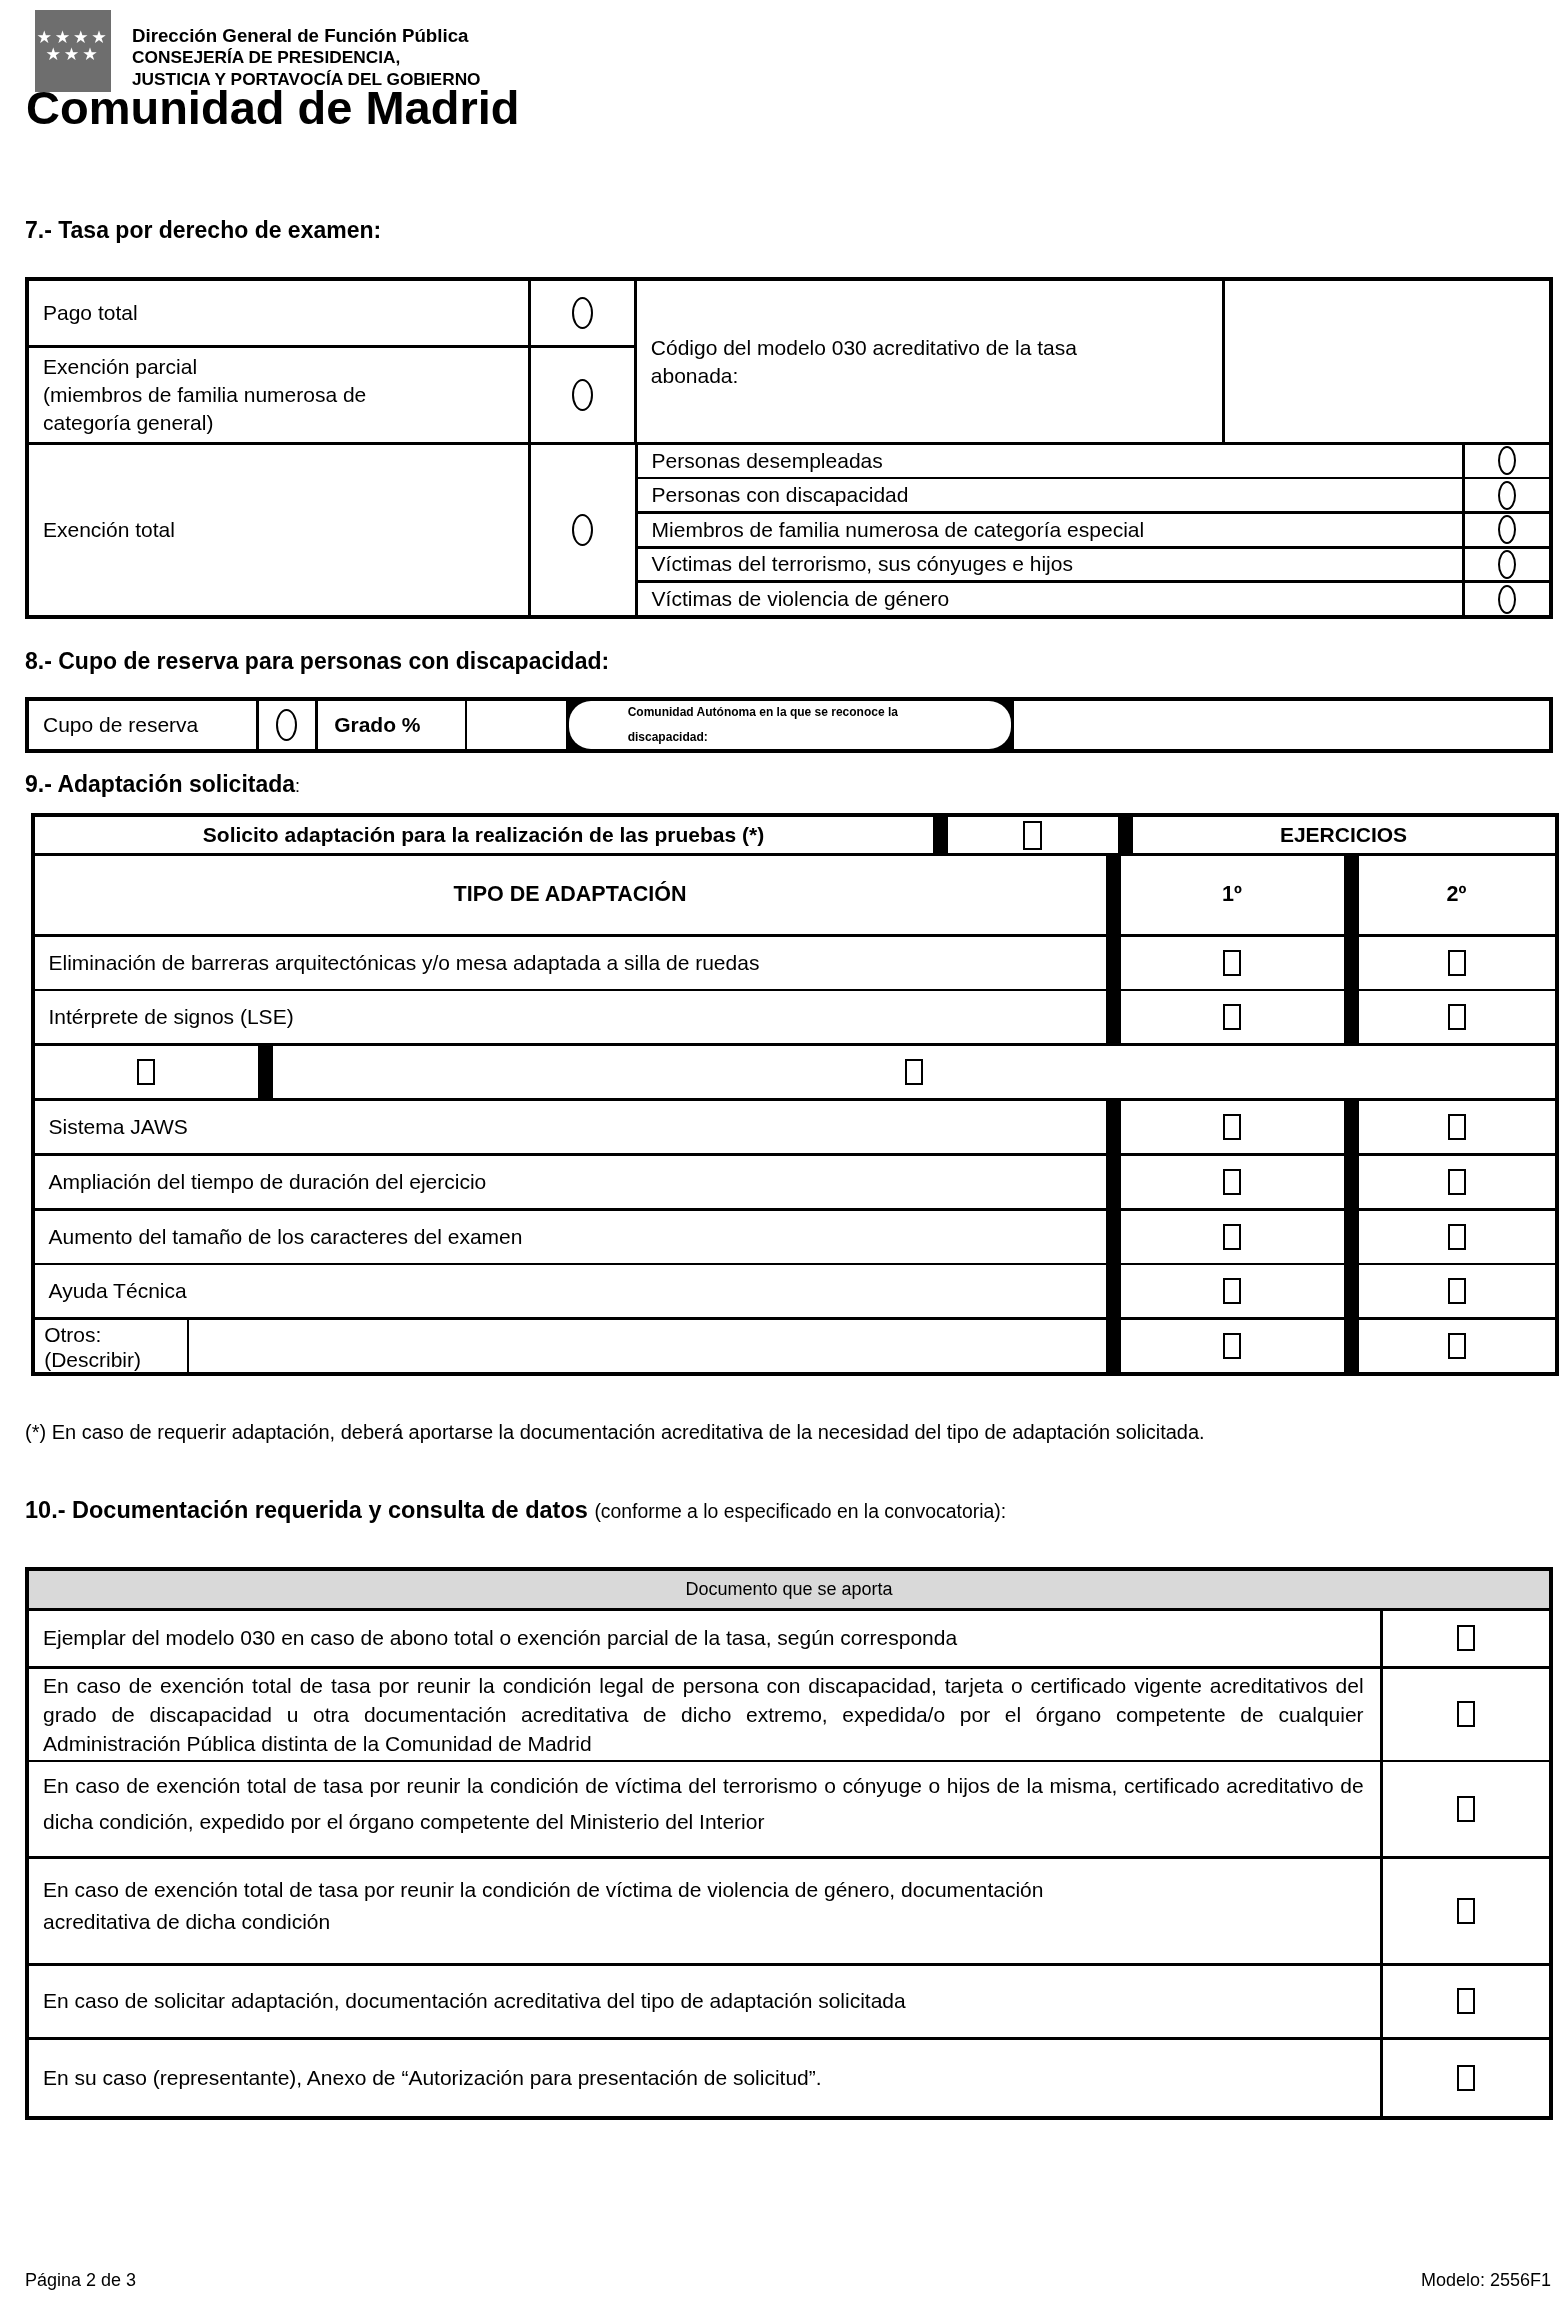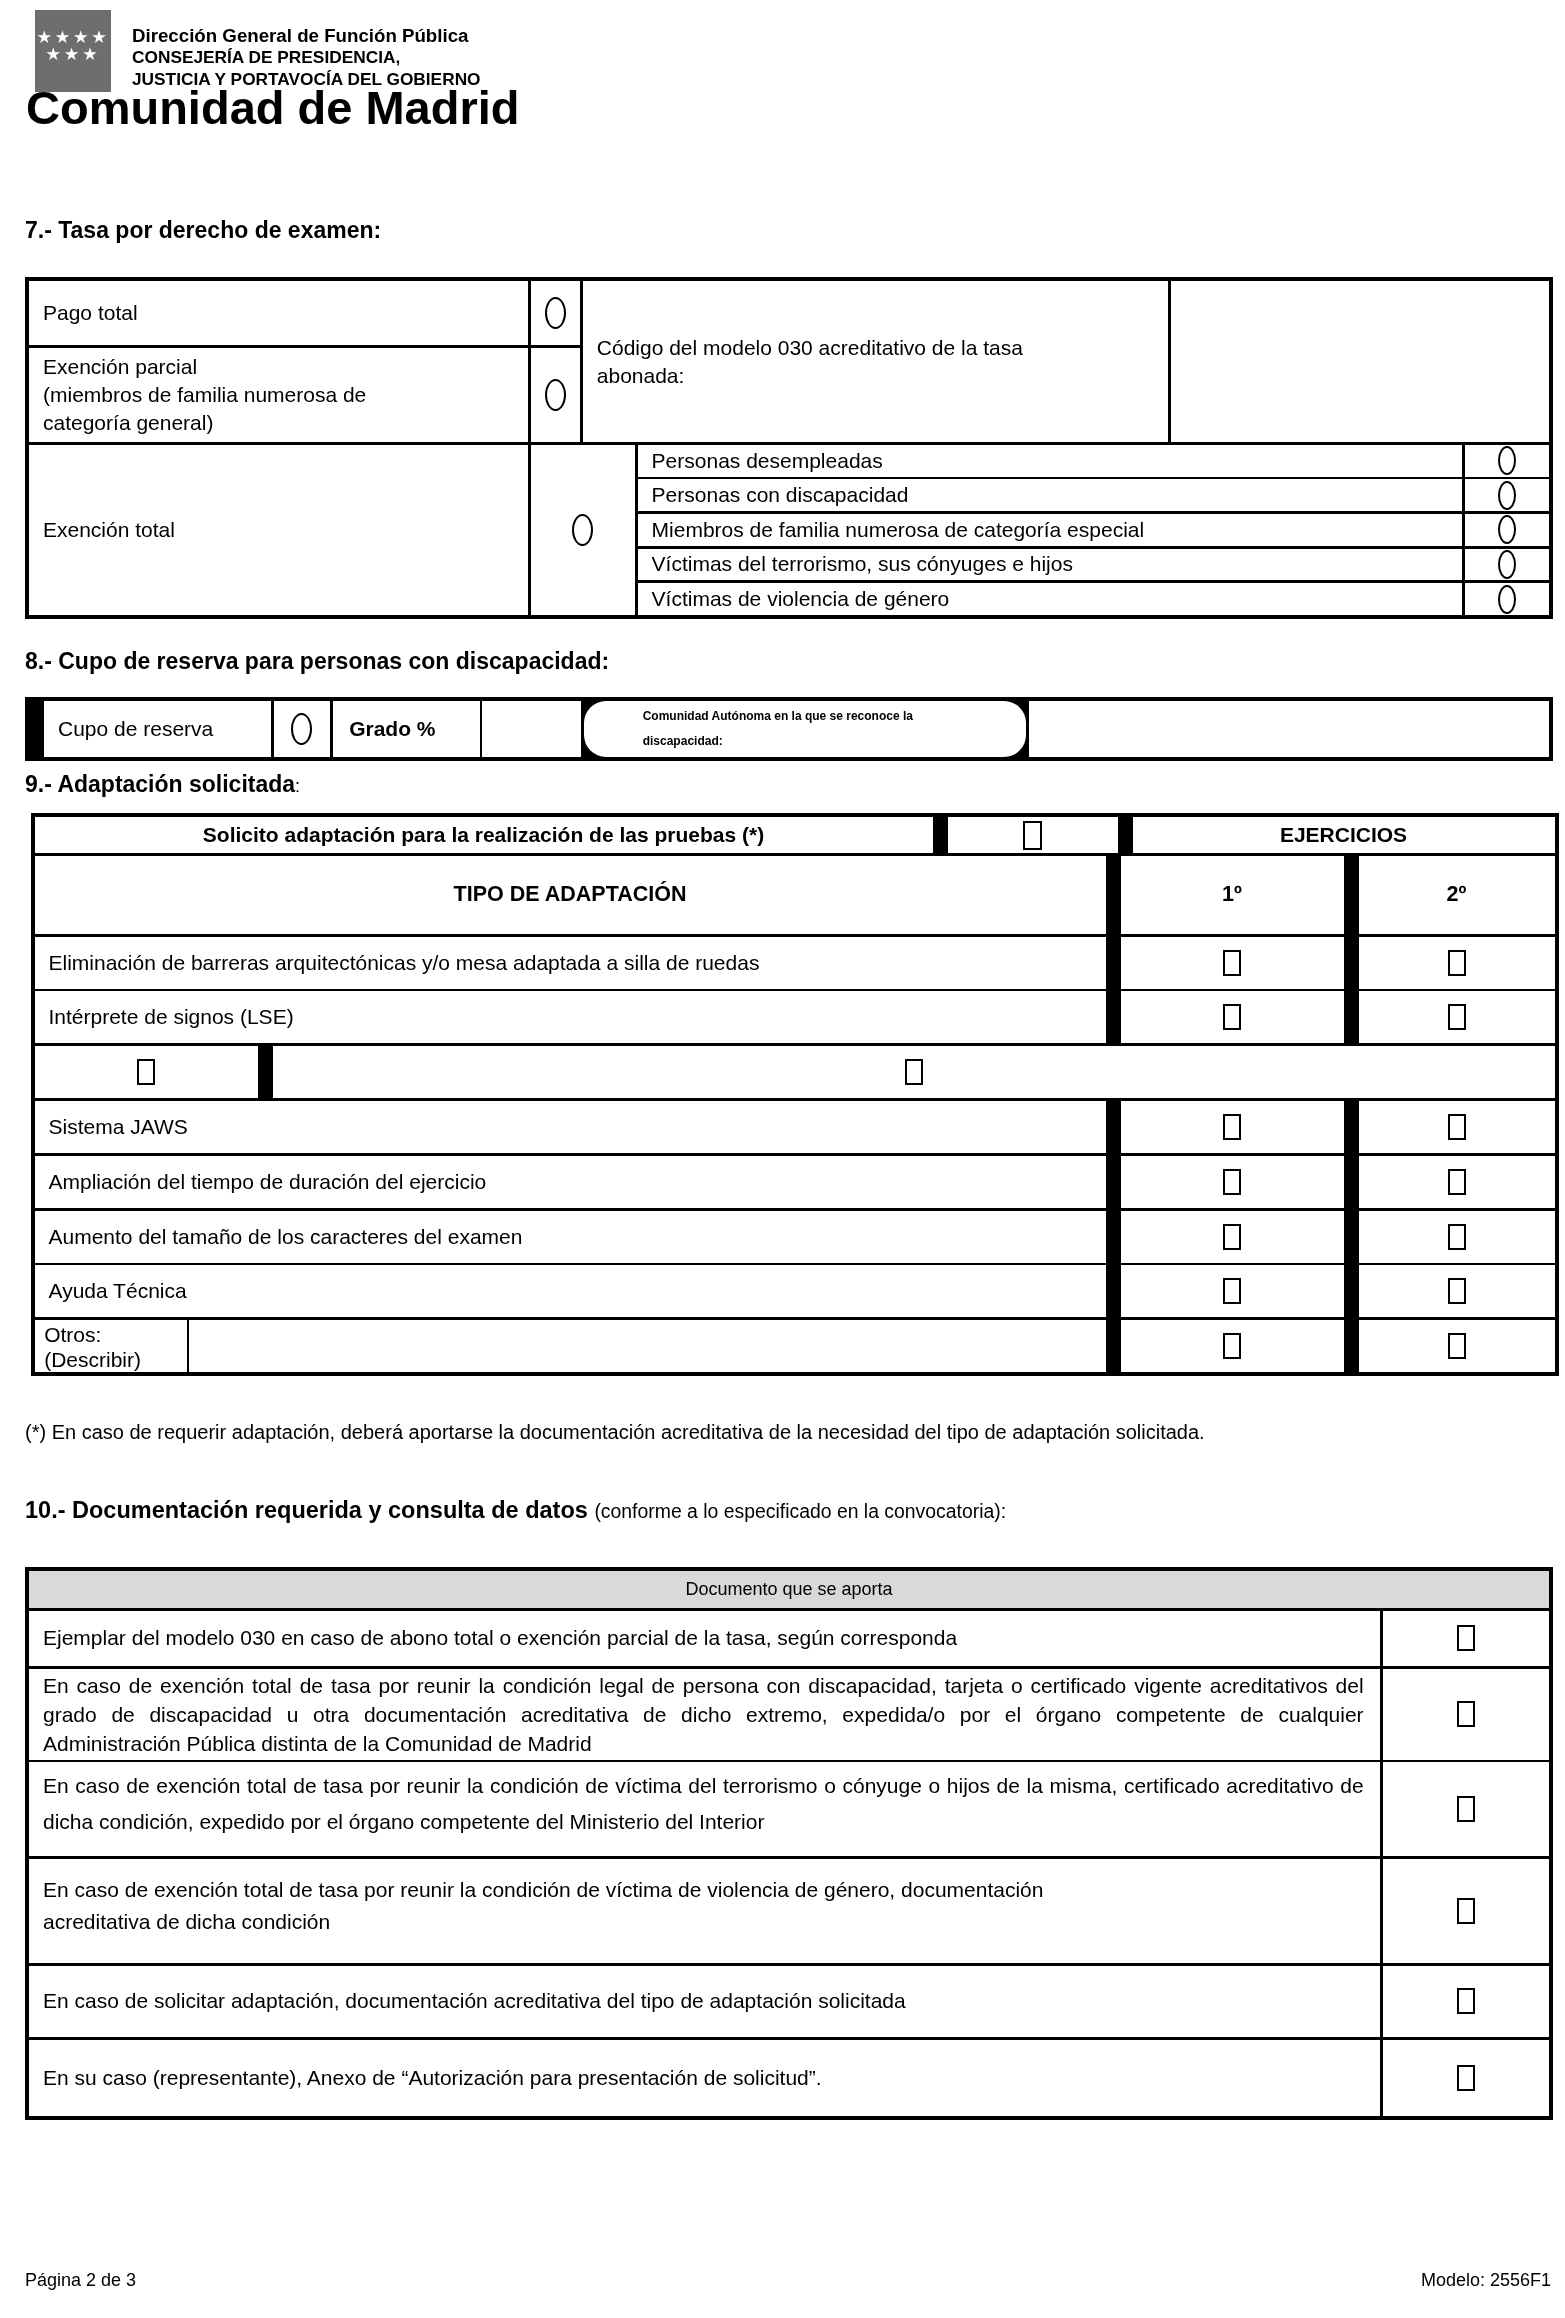--- a/index.html
+++ b/index.html
@@ -36,39 +36,39 @@
   .lblc{padding-left:14px;font-size:21px;line-height:28px;}
   .ctr{justify-content:center;}
   .radio{display:inline-block;width:21px;height:32px;border:2.1px solid #000;border-radius:50%;background:#fff;}
   .radio.sm{width:18px;height:29px;}
   .cbx{display:inline-block;width:18px;height:26px;border:2.1px solid #000;background:#fff;}
   .cbx.lg{width:19.4px;height:29px;}
 
   
   .t7{position:absolute;left:25px;top:277px;width:1528px;height:342px;background:#000;border:4.2px solid #000;display:flex;flex-direction:column;gap:2.8px;}
   .t7-band1{height:161px;display:flex;gap:2.8px;}
-  .t7-left{width:551px;display:flex;flex-direction:column;gap:2.8px;}
+  .t7-left{width:605px;display:flex;flex-direction:column;gap:2.8px;}
   .t7-lrow{display:flex;gap:2.8px;flex:1;}
   .t7-lrow.r1{flex:0 0 64px;}
   .t7-lrow .lbl{width:499px;}
   .t7-lrow .oc{flex:1;}
   .t7-codigo{width:585px;}
   .t7-codigo span{display:inline-block;max-width:429px;}
   .t7-codein{flex:1;}
   .t7-band2{flex:1;display:flex;gap:2.8px;}
   .t7-band2 .lbl{width:499px;}
   .t7-band2 .oc{width:104px;}
   .t7-right{flex:1;display:flex;flex-direction:column;gap:2.8px;}
   .t7-rrow{flex:1;display:flex;gap:2.8px;}
   .t7-rrow .lbl{flex:1;}
   .t7-rrow .oc{width:84px;}
   .note-small{display:inline-block;max-width:346px;}
 
   
-  .t8{position:absolute;left:25px;top:697px;width:1528px;height:64px;background:#000;border:4.2px solid #000;display:flex;gap:2.8px;padding-left:15px;}
+  .t8{position:absolute;left:25px;top:697px;width:1528px;height:56px;background:#000;border:4.2px solid #000;display:flex;gap:2.8px;}
   .t8 .c1{width:227px;}
   .t8 .c2{width:56px;}
   .t8 .c3{width:147px;font-weight:bold;padding-left:16.6px;}
   .t8 .c4{width:99px;}
   .t8 .c5{width:442px;justify-content:center;text-align:left;font-weight:bold;font-size:12px;line-height:25px;border-radius:22px;}
   .t8 .c6{flex:1;}
 
   
   .t9{position:absolute;left:30.5px;top:813px;width:1528px;background:#000;border:4.2px solid #000;display:flex;flex-direction:column;gap:2.8px;}
   .t9 .row{display:flex;gap:15px;}

